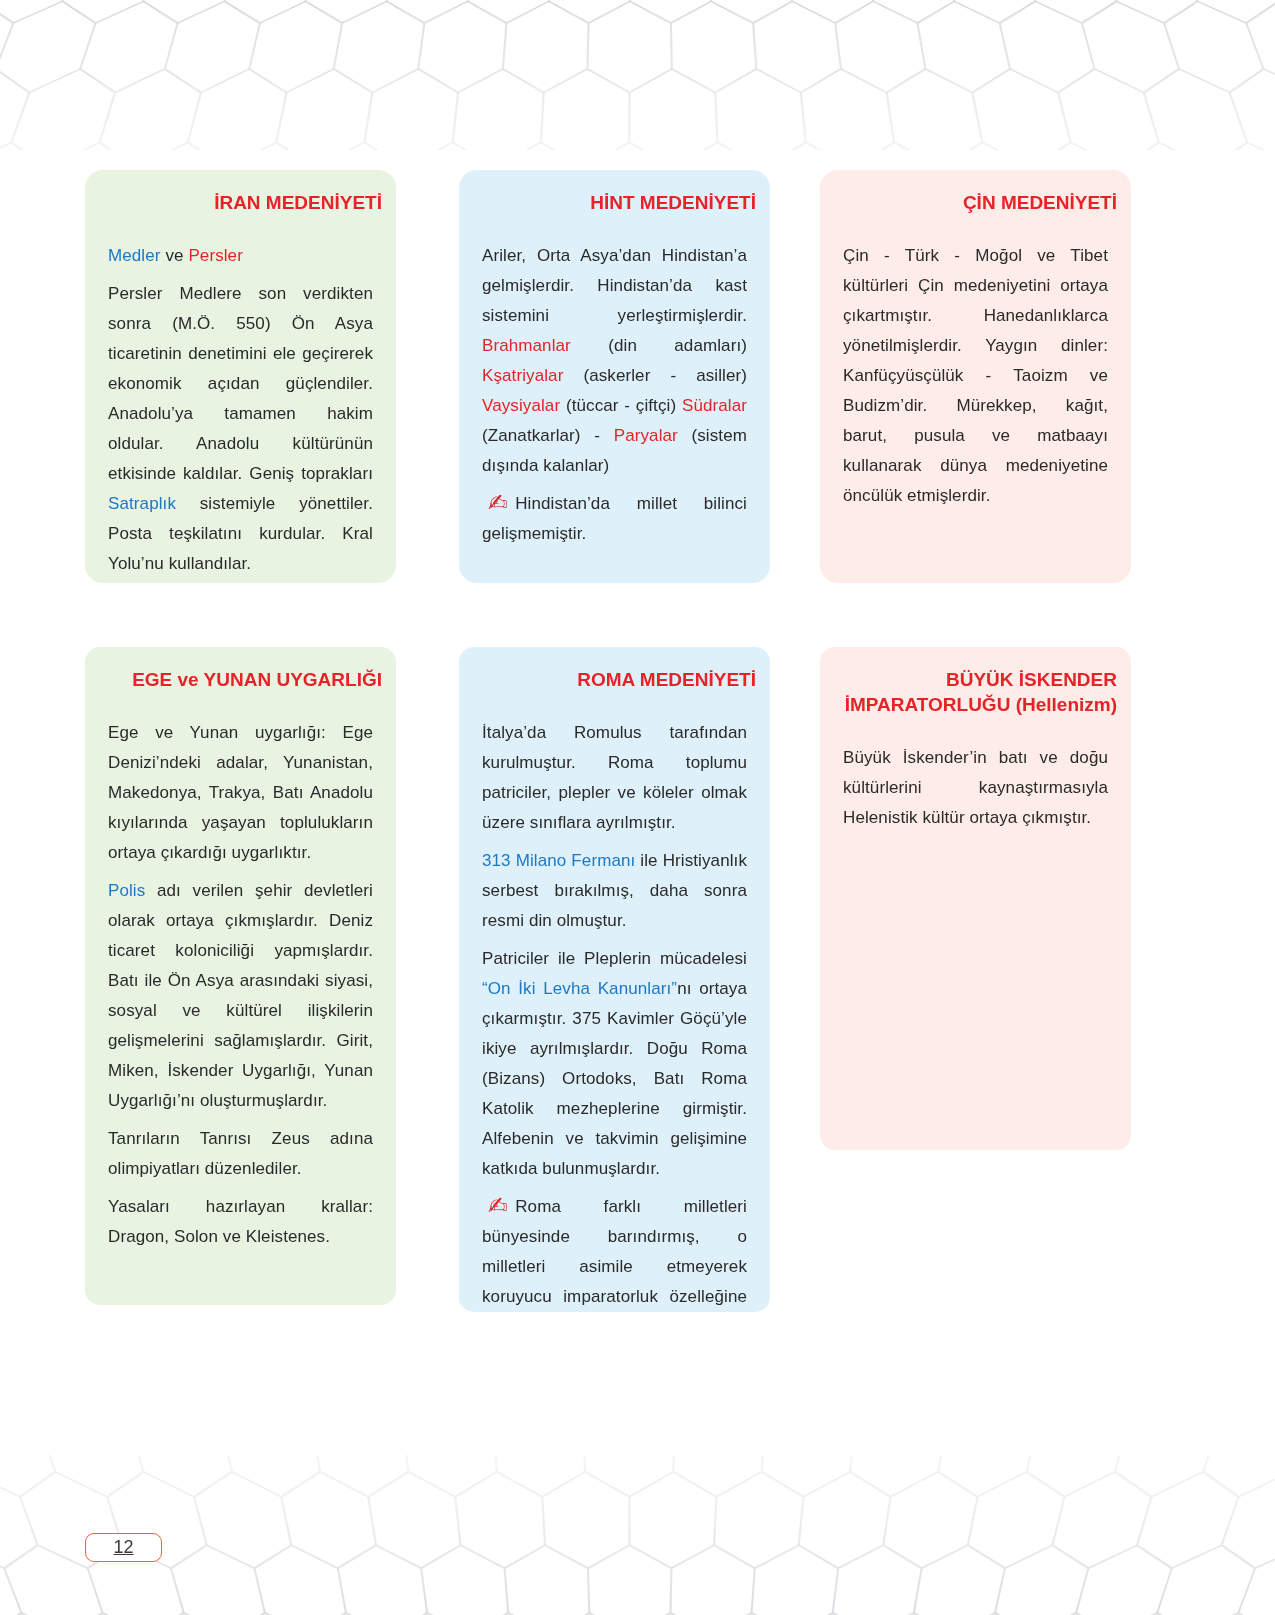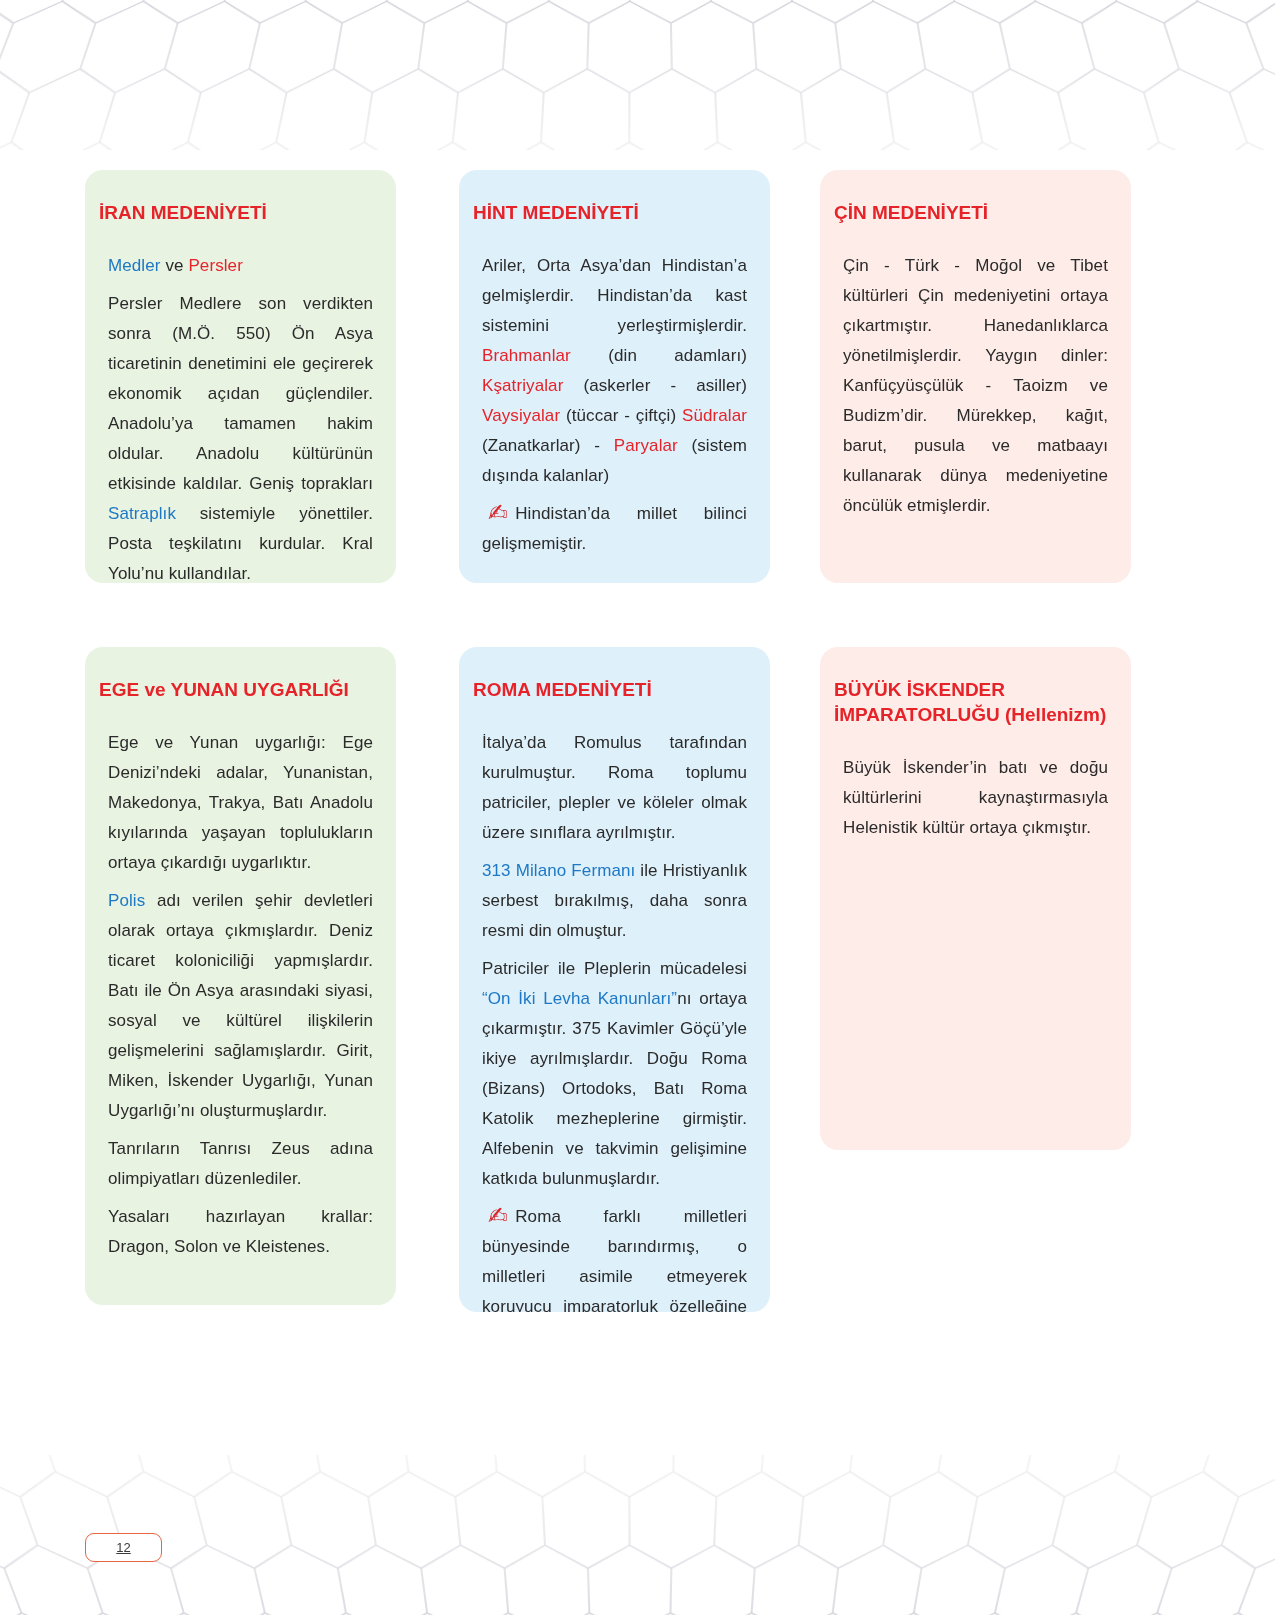--- a/index.html
+++ b/index.html
@@ -27,31 +27,31 @@
   .hexband.bottom .persp{bottom:-20px;transform:perspective(700px) rotateX(-24deg);transform-origin:50% 100%;}
 
   .card{
     position:absolute;width:311px;border-radius:18px;overflow:hidden;
     color:var(--body-text);
   }
   .card.green{background:var(--card-green);}
   .card.blue{background:var(--card-blue);}
   .card.pink{background:var(--card-pink);}
   .row1{top:170px;height:413px;}
-  .row2{top:647px;}
+  .row2{top:647px;border-radius:15px;}
   .col1{left:85px;}
   .col2{left:459px;}
   .col3{left:820px;}
   #card-ege{height:658px;}
   #card-roma{height:665px;}
   #card-iskender{height:503px;}
 
   .card-title{
-    margin:30px 14px 26px 14px;
-    text-align:left;
+    margin:20px 14px 26px 14px;
+    text-align:right;
     font-size:19px;line-height:25px;font-weight:bold;
     color:var(--title-red);
   }
   .card-body{padding:0 15px 14px 15px;}
   .card-body p{
     margin:8px;text-align:justify;
     font-size:17px;line-height:30px;
     letter-spacing:0.1px;
   }
   .c-blue{color:var(--link-blue);}
@@ -59,21 +59,21 @@
   .note-icon{
     font-family:"DejaVu Sans", sans-serif;
     color:#d6262c;font-size:24px;line-height:0;
     display:inline-block;margin:0 7px 0 6px;position:relative;top:2px;
   }
   .page-number{
     position:absolute;left:85px;top:1533px;width:77px;height:29px;
     background:#ffffff;border:1.5px solid var(--page-border-orange);
     border-radius:9px;box-sizing:border-box;
     display:flex;align-items:center;justify-content:center;
-    font-size:13px;color:#3a3a3a;text-decoration:underline;
+    font-size:18px;color:#3a3a3a;text-decoration:underline;
   }
 </style>
 </head>
 <body>
 
 <div class="page">
 
   <div class="hexband top">
     <div class="persp">
       <svg width="1455" height="240" viewBox="0 0 1455 240" xmlns="http://www.w3.org/2000/svg">

